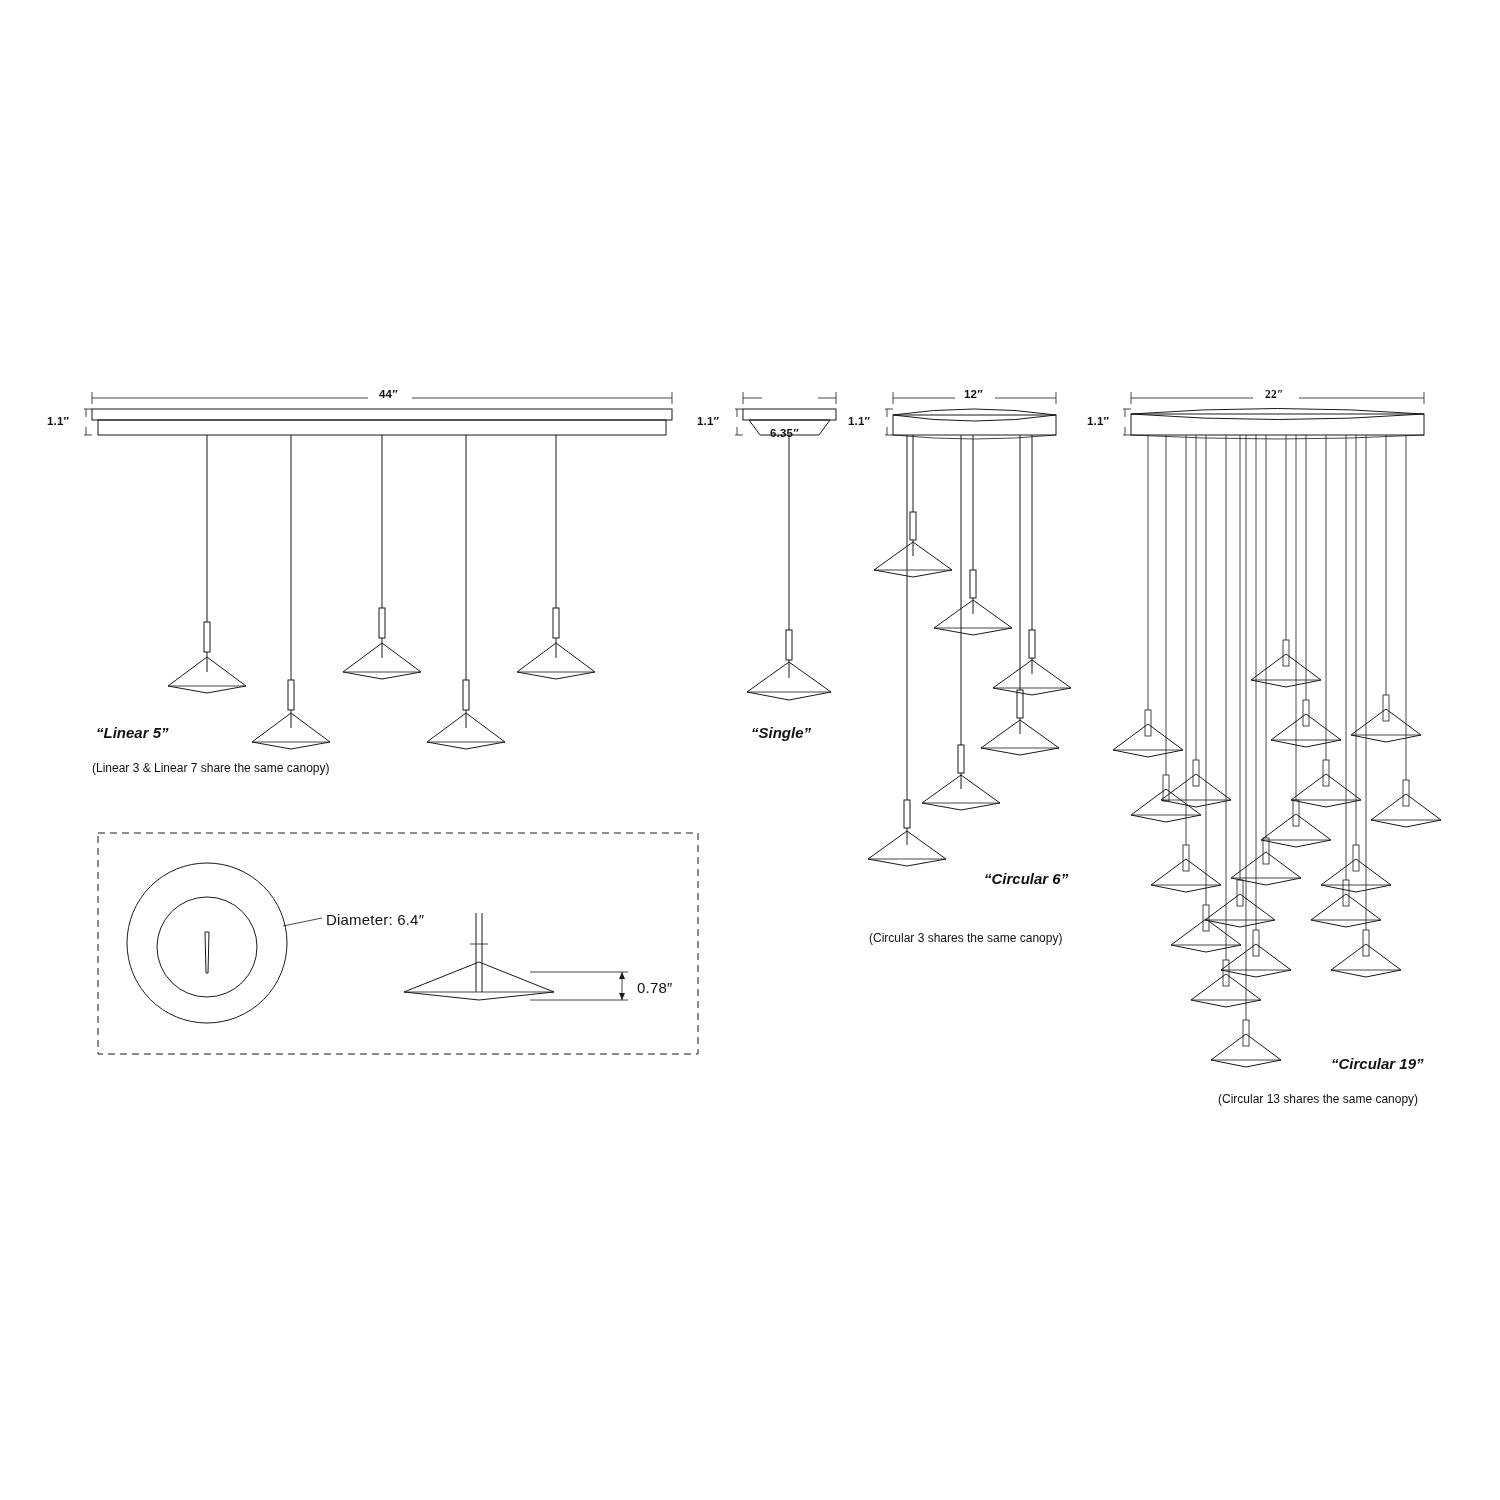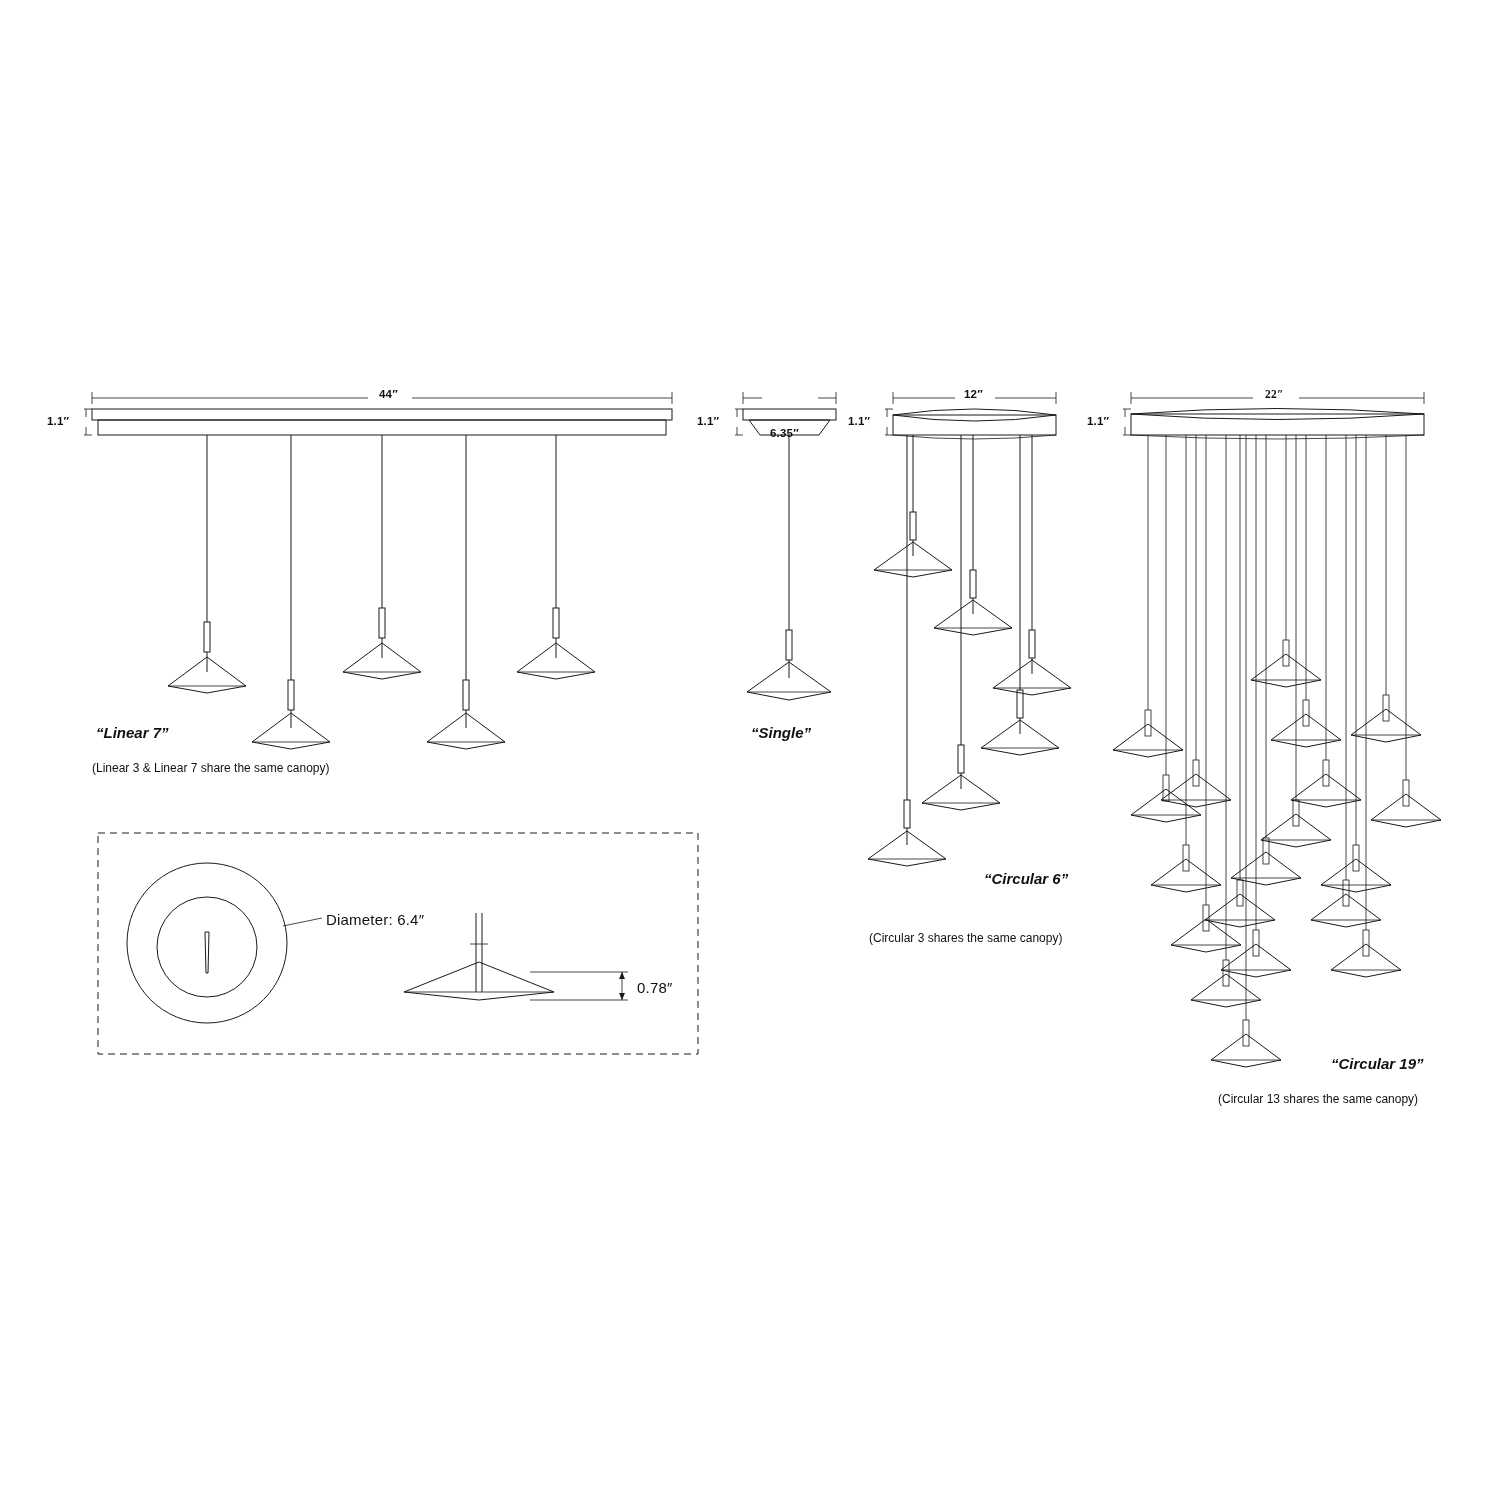--- a/index.html
+++ b/index.html
@@ -102,21 +102,21 @@
       <line class="ln thin" x1="556" y1="435" x2="556" y2="608"></line>
       <rect class="ln thin" x="553" y="608" width="6" height="30" fill="#fff"></rect>
       <line class="ln thin" x1="556" y1="638" x2="556" y2="658"></line>
       <path class="ln thin" d="M517 672 L556 643 L595 672 L556 679 Z" fill="#fff"></path>
       <line class="ln hair" x1="517" y1="672" x2="595" y2="672"></line>
     </g>
   </svg>
 
   <div class="lbl bold" style="left:379px;top:388px;">44″</div>
   <div class="lbl bold" style="left:47px;top:415px;">1.1″</div>
-  <div class="title" style="left:96px;top:724px;">“Linear 7”</div>
+  <div class="title" style="left:96px;top:724px;">“Linear 5”</div>
   <div class="sub" style="left:92px;top:761px;">(Linear 3 &amp; Linear 7 share the same canopy)</div>
 
   <svg width="1500" height="1500">
     <rect class="dash" x="98" y="833" width="600" height="221" fill="none"></rect>
 
     <g>
       <circle class="ln thin" cx="207" cy="943" r="80"></circle>
       <circle class="ln thin" cx="207" cy="947" r="50"></circle>
       <path class="ln thin" d="M205 932 L209 932 L208 973 L206 973 Z" fill="#1a1a1a"></path>
     </g>

